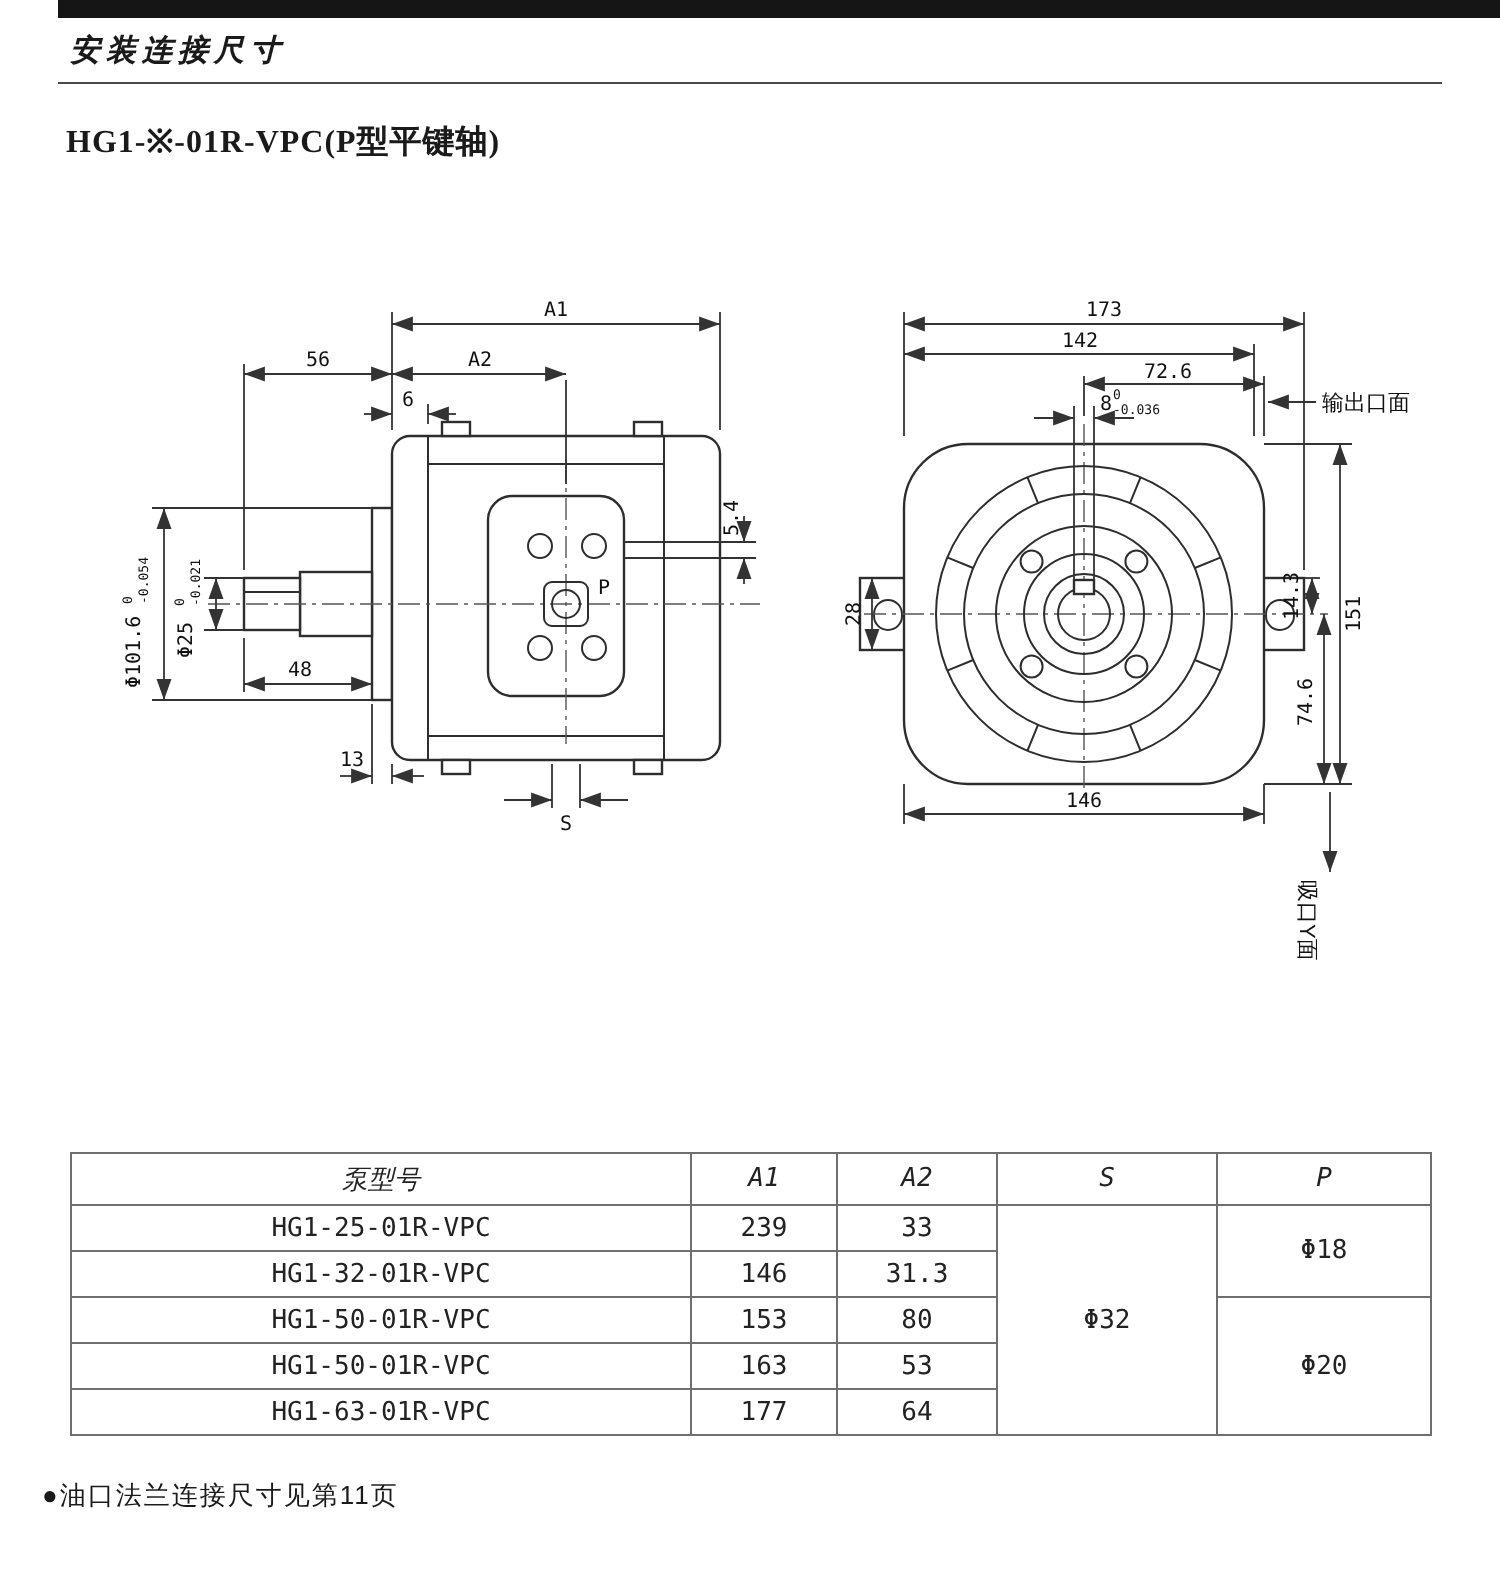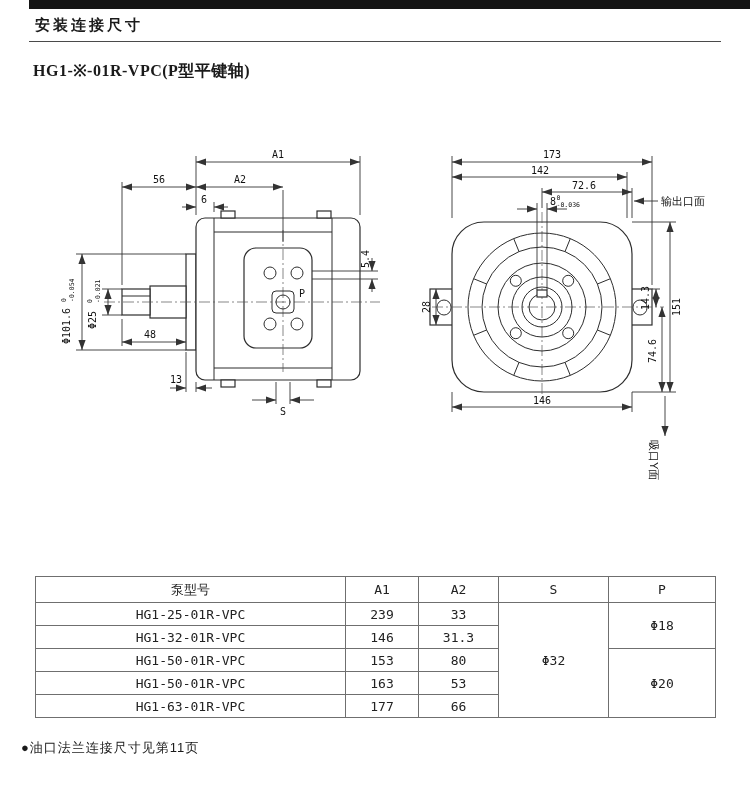--- a/index.html
+++ b/index.html
@@ -1,37 +1,37 @@
 <!DOCTYPE html>
 <html><head>
 <meta charset="utf-8">
 <style>
   * { margin:0; padding:0; box-sizing:border-box; }
   html,body { width:750px; height:786px; }
   body { position:relative; background:#fff; font-family:"Liberation Sans","DejaVu Sans",sans-serif; color:#1a1a1a; overflow:hidden; }
 
   .top-bar { position:absolute; left:29px; top:0; width:721px; height:9px; background:#151515; }
-  .page-title { position:absolute; left:35px; top:16px; font-size:15px; font-weight:700; letter-spacing:3px; }
+  .page-title { position:absolute; left:35px; top:16px; font-size:15px; font-weight:700; letter-spacing:3px;font-style:italic; }
   .title-divider { position:absolute; left:29px; top:41px; width:692px; height:1px; background:#4a4a4a; }
   .model-heading { position:absolute; left:33px; top:59px; font-size:16px; font-weight:700;
                    font-family:Liberation Serif, serif; letter-spacing:0.5px; }
 
   svg.drawing { position:absolute; left:0; top:0; z-index:1; }
   .ol  { fill:#fff; stroke:#2d2d2d; stroke-width:1.2; }
   .ln  { fill:none; stroke:#2d2d2d; stroke-width:1; }
   .cl  { fill:none; stroke:#555; stroke-width:0.7; stroke-dasharray:11 3 2 3; }
   .dim { fill:none; stroke:#333; stroke-width:0.9; }
   .dtx   { font:10px "DejaVu Sans Mono","Liberation Mono",monospace; fill:#111; }
   .dtx-s { font:6.5px "DejaVu Sans Mono","Liberation Mono",monospace; fill:#111; }
   .ztx   { font:11px "Liberation Sans","DejaVu Sans",sans-serif; fill:#111; }
 
   .spec-table { position:absolute; left:35px; top:576px; width:680px; border-collapse:collapse;
                 table-layout:fixed; z-index:2; background:#fff; }
   .spec-table th, .spec-table td { border:1px solid #6f6f6f; text-align:center; font-size:13px; padding:0; color:#222; }
-  .spec-table th { height:26px; font-weight:400; }
+  .spec-table th { height:26px; font-weight:400;font-style:italic; }
   .spec-table td { height:23px; }
   .mono { font-family:"DejaVu Sans Mono","Liberation Mono",monospace; }
 
   .footnote { position:absolute; left:21px; top:739px; font-size:13px; letter-spacing:1px; z-index:2; }
 </style>
 </head>
 <body>
 
 <div class="top-bar"></div>
 <div class="page-title">安装连接尺寸</div>
@@ -294,18 +294,18 @@
       <td class="mono" rowspan="3">Φ20</td>
     </tr>
     <tr>
       <td class="mono">HG1-50-01R-VPC</td>
       <td class="mono">163</td>
       <td class="mono">53</td>
     </tr>
     <tr>
       <td class="mono">HG1-63-01R-VPC</td>
       <td class="mono">177</td>
-      <td class="mono">66</td>
+      <td class="mono">64</td>
     </tr>
   </tbody>
 </table>
 
 <div class="footnote">●油口法兰连接尺寸见第11页</div>
 
 </body></html>

